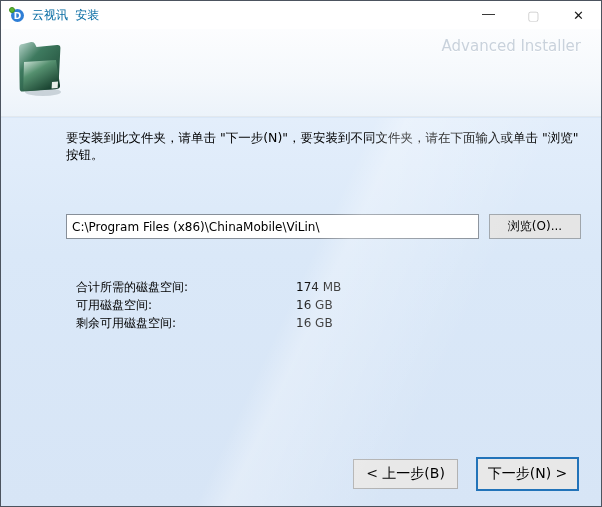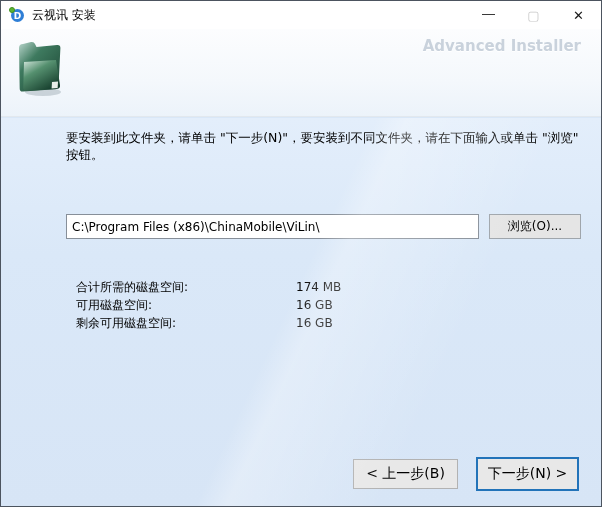--- a/index.html
+++ b/index.html
@@ -16,42 +16,42 @@
   .app-icon { position:relative; width:16px; height:16px; margin-left:8px; flex:0 0 auto; }
   .app-icon .bubble {
     position:absolute; left:2px; top:2px; width:13px; height:13px; border-radius:50%;
     background:#2f7fd6; color:#fff; font-size:9px; font-weight:bold;
     display:flex; align-items:center; justify-content:center;
   }
   .app-icon .dot {
     position:absolute; left:0; top:0; width:6px; height:6px; border-radius:50%;
     background:#5cb531; border:1px solid #3f8f1f;
   }
-  .titlebar .title { margin-left:7px; font-size:12px; color:#000000; }
+  .titlebar .title { margin-left:7px; font-size:12px; color:#0369a1;font-family:Liberation Mono, monospace; }
   .caption-buttons { margin-left:auto; display:flex; height:100%; }
   .cap-btn {
     width:45px; height:100%; display:flex; align-items:center; justify-content:center;
     font-size:13px; color:#171717; cursor:default; background:transparent; border:none;
   }
   .cap-btn.max { color:#c9c9c9; }
   .cap-btn.min span { position:relative; top:-2px; }
   
   .header {
     position:absolute; left:0; top:28px; right:0; height:88px;
     background:linear-gradient(180deg,#fcfdfe 0%,#f4f8fc 60%,#ecf3fa 100%);
     border-bottom:1px solid #e2e8ee;
   }
   .folder-icon { position:absolute; left:14px; top:9px; }
   .page-title {
     position:absolute; left:75px; top:30px;
     font-size:15px; letter-spacing:4px; color:#1c2b45;
   }
   .watermark {
     position:absolute; right:20px; top:8px;
-    font-size:15px; font-weight:bold; color:#c9d2dc;
+    font-size:15px; font-weight:normal; color:#c9d2dc;
     text-shadow:0 1px 0 #ffffff;
   }
   
   .body {
     position:absolute; left:0; top:117px; right:0; bottom:0;
     background:linear-gradient(180deg,#e3eefb 0%,#dae8f8 35%,#d7e5f6 100%);
   }
   .body::after {
     content:""; position:absolute; inset:0; pointer-events:none;
     background:linear-gradient(115deg, rgba(255,255,255,0) 48%, rgba(255,255,255,0.28) 52%, rgba(255,255,255,0) 72%);

